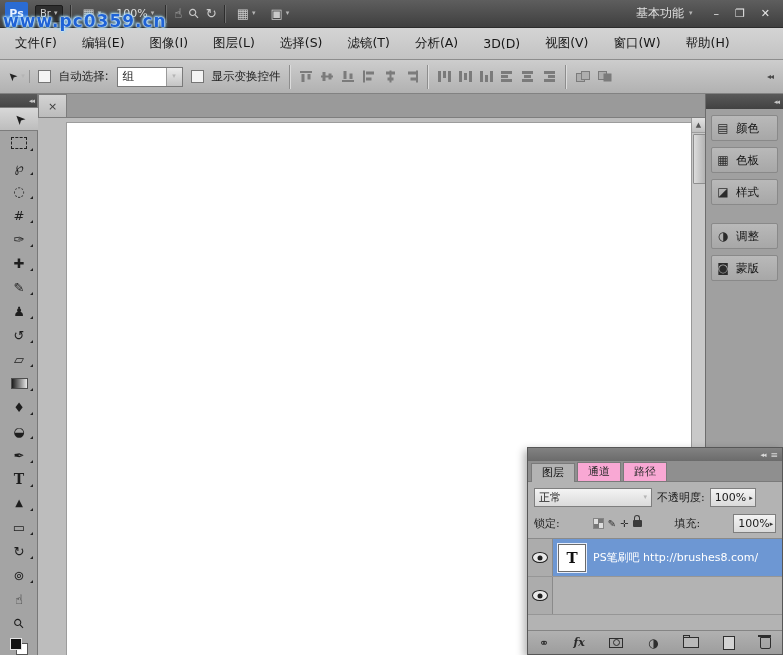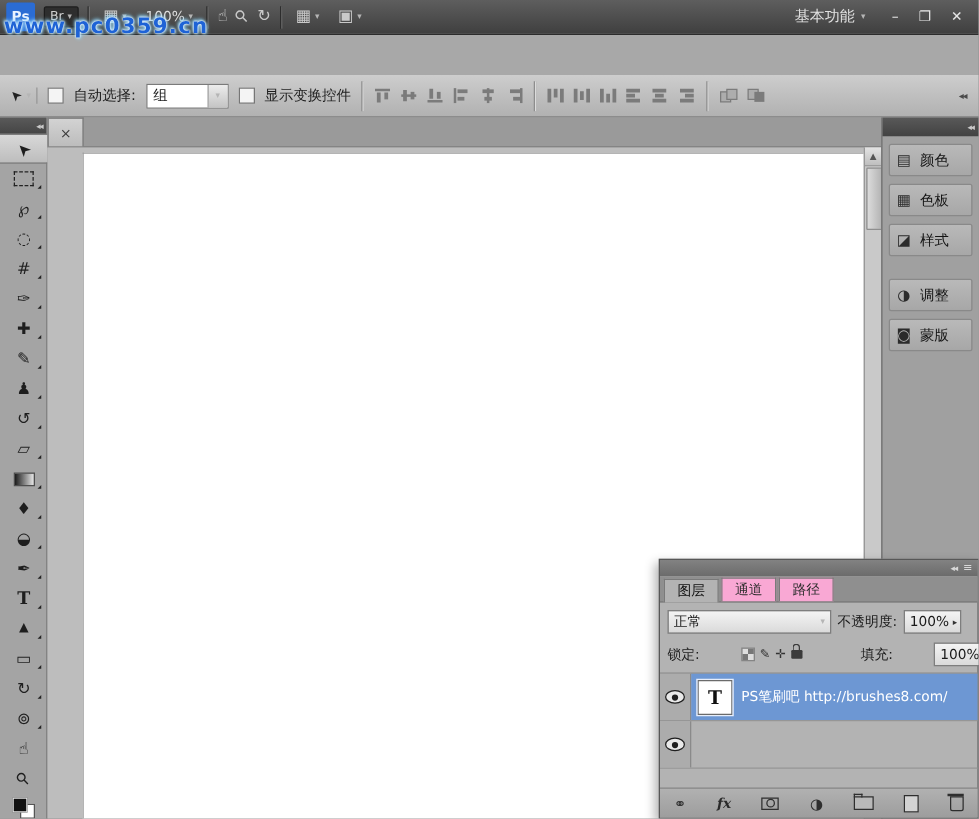--- a/index.html
+++ b/index.html
@@ -109,21 +109,21 @@
             justify-content:flex-end;gap:5px;padding:0 4px;color:#d8d8d8;font-size:7px;letter-spacing:-1px;flex:0 0 auto;}
   .lp-strip .pm{font-size:9px;letter-spacing:0;}
   .lp-tabs{height:20px;background:#8f8f8f;display:flex;align-items:flex-end;padding-left:3px;gap:2px;
            border-bottom:1px solid #7a7a7a;flex:0 0 auto;}
   .lp-tab{padding:3px 10px 3px;font-size:11px;color:#2d2d2d;background:#f9a8d4;border:1px solid #7a7a7a;
           border-bottom:none;line-height:1.1;}
   .lp-tab.active{background:#b3b3b3;color:#0e0e0e;position:relative;top:1px;}
   .lp-controls{padding:6px 6px 5px;flex:0 0 auto;}
   .lp-row{display:flex;align-items:center;gap:5px;}
   .lp-row + .lp-row{margin-top:7px;gap:33px;}
-  .blend-select{width:131px;height:19px;background:linear-gradient(#f4f4f4,#dadada);border:1px solid #7e7e7e;
+  .blend-select{width:118px;height:19px;background:linear-gradient(#f4f4f4,#dadada);border:1px solid #7e7e7e;
                 display:flex;align-items:center;justify-content:space-between;padding:0 4px;font-size:11px;box-sizing:border-box;}
   .lp-label{font-size:11px;color:#1b1b1b;white-space:nowrap;}
   .value-box{width:46px;height:19px;background:linear-gradient(#f4f4f4,#dadada);border:1px solid #7e7e7e;
              display:flex;align-items:center;justify-content:space-between;padding:0 2px 0 4px;font-size:11px;box-sizing:border-box;}
   .spin{font-size:7px;color:#333;}
   .lock-icons{display:flex;gap:4px;align-items:center;}
   .ic-checker{width:9px;height:9px;border:1px solid #858585;display:inline-block;
               background:conic-gradient(#777 25%,#ddd 0 50%,#777 0 75%,#ddd 0);}
   .lock-glyph{font-size:10px;color:#333;line-height:1;}
   .layer-list{border-top:1px solid #8a8a8a;flex:0 0 auto;}
@@ -201,20 +201,33 @@
       <span>基本功能</span>
       <span class="caret">▾</span>
     </div>
     <div class="win-controls">
       <span>–</span>
       <span>❐</span>
       <span>✕</span>
     </div>
   </div>
 
+  <div class="menubar">
+    <span class="menu-item">文件(F)</span>
+    <span class="menu-item">编辑(E)</span>
+    <span class="menu-item">图像(I)</span>
+    <span class="menu-item">图层(L)</span>
+    <span class="menu-item">选择(S)</span>
+    <span class="menu-item">滤镜(T)</span>
+    <span class="menu-item">分析(A)</span>
+    <span class="menu-item">3D(D)</span>
+    <span class="menu-item">视图(V)</span>
+    <span class="menu-item">窗口(W)</span>
+    <span class="menu-item">帮助(H)</span>
+  </div>
 
   <div class="optionsbar">
     <div class="tool-preset">
       <span class="tp-glyph">➤</span>
       <span class="caret">▾</span>
     </div>
     <span class="cb"></span>
     <span class="ob-label">自动选择:</span>
     <div class="select">
       <span>组</span>
@@ -477,21 +490,21 @@
         </div>
       </div>
       <div class="lp-row">
         <span class="lp-label">锁定:</span>
         <span class="lock-icons">
           <span class="ic-checker"></span>
           <span class="lock-glyph">✎</span>
           <span class="lock-glyph">✛</span>
           <span class="padlock"></span>
         </span>
-        <span class="lp-label" style="margin-left:14px;">填充:</span>
+        <span class="lp-label" style="">填充:</span>
         <div class="value-box">
           <span>100%</span>
           <span class="spin">▸</span>
         </div>
       </div>
     </div>
     <div class="layer-list">
       <div class="layer-row selected">
         <div class="eye-cell">
             <span class="eye"></span>

